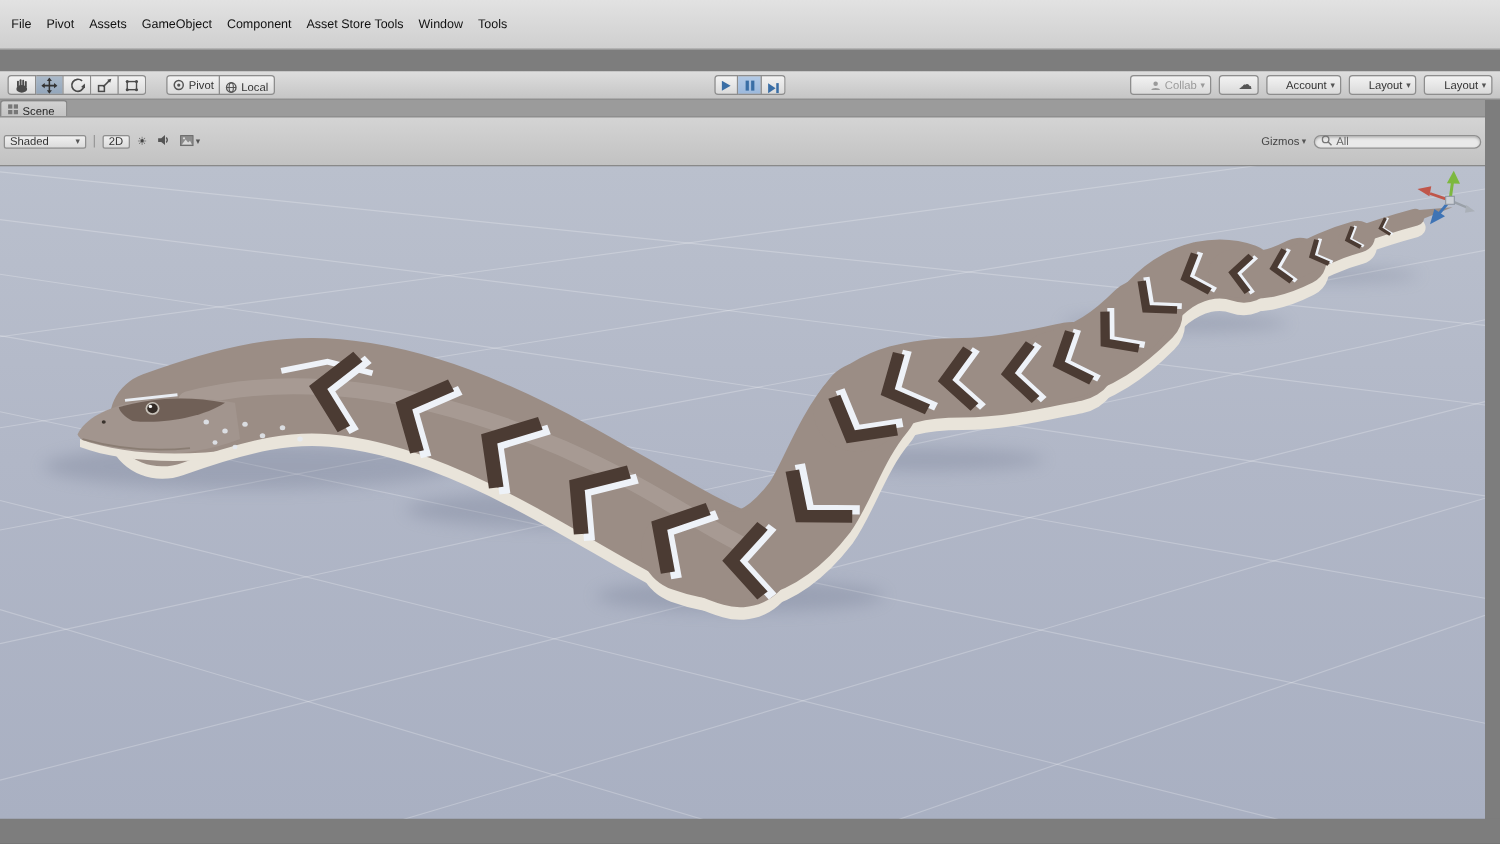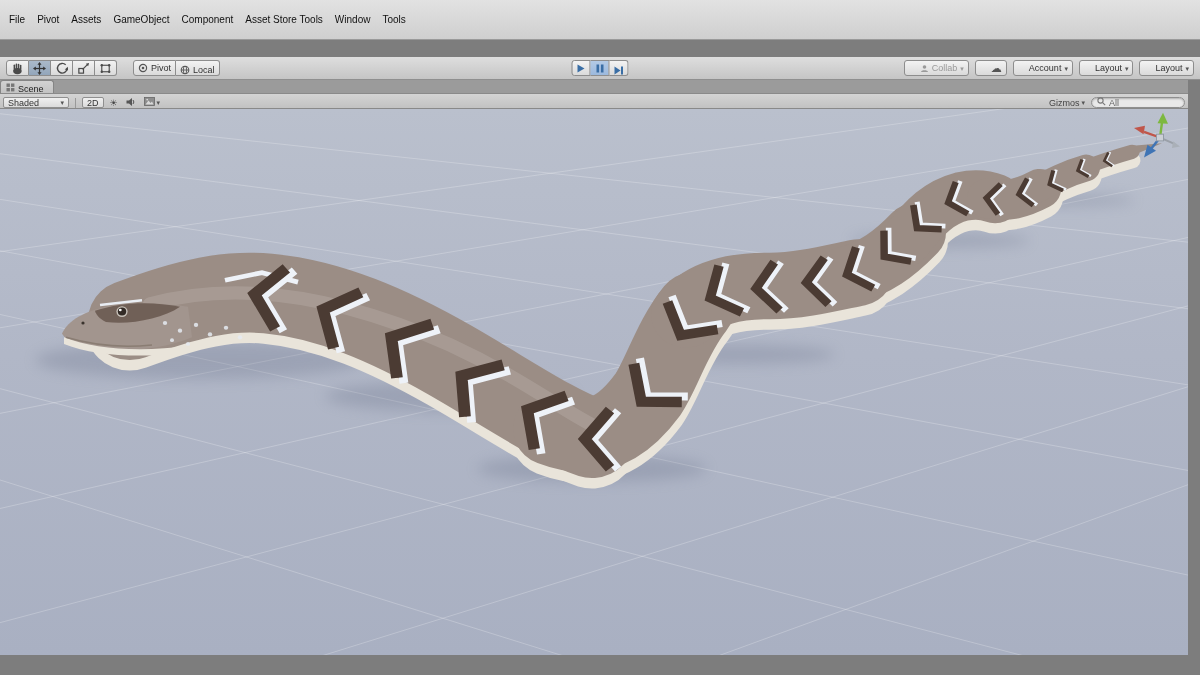--- a/index.html
+++ b/index.html
@@ -41,27 +41,27 @@
   .rightstrip{width:12px;background:#7d7d7d;flex:0 0 auto;}
   .bottomstrip{height:20px;background:#7d7d7d;flex:0 0 auto;}
 
   
   .tabrow{height:13px;background:#9b9b9b;display:flex;align-items:flex-end;border-bottom:1px solid #8a8a8a;flex:0 0 auto;}
   .tab{height:13px;box-sizing:border-box;background:linear-gradient(#d2d2d2,#c3c3c3);border:1px solid #858585;border-bottom:none;
        border-radius:3px 3px 0 0;font-size:9px;color:#222;display:flex;align-items:center;gap:3px;padding:3px 9px 0 5px;}
 
   
   .scenebar{height:14px;background:linear-gradient(#d4d4d4,#c2c2c2);border-bottom:1px solid #898989;
-            display:flex;align-items:flex-end;padding:0 3px;gap:4px;font-size:9px;color:#333;flex:0 0 auto;}
+            display:flex;align-items:center;padding:12px 3px;gap:4px;font-size:9px;color:#333;flex:0 0 auto;}
   .sbtn{height:11px;box-sizing:border-box;display:flex;align-items:center;gap:3px;border:1px solid #8f8f8f;
         background:linear-gradient(#f0f0f0,#dbdbdb);border-radius:2px;padding:0 4px;font-size:9px;color:#333;}
   .flatbtn{height:11px;display:flex;align-items:center;padding:0 2px;gap:2px;color:#444;font-size:9px;}
   .sep{width:1px;height:10px;background:#999;margin:0 2px;}
   .spacer{flex:1;}
-  .searchpill{height:11px;width:94px;box-sizing:border-box;border:1px solid #8f8f8f;border-radius:6px;
+  .searchpill{height:11px;width:134px;box-sizing:border-box;border:1px solid #8f8f8f;border-radius:6px;
               background:#e9e9e9;box-shadow:inset 0 1px 2px rgba(0,0,0,.25);display:flex;align-items:center;
               gap:3px;padding:0 5px;color:#666;font-size:9px;}
 
   
   .viewport{flex:1;position:relative;background:linear-gradient(#bac0cd 0%,#b1b7c7 45%,#a9b0c2 100%);min-height:0;}
   .viewport svg{position:absolute;inset:0;width:100%;height:100%;display:block;}
 </style>
 </head>
 <body>
 

